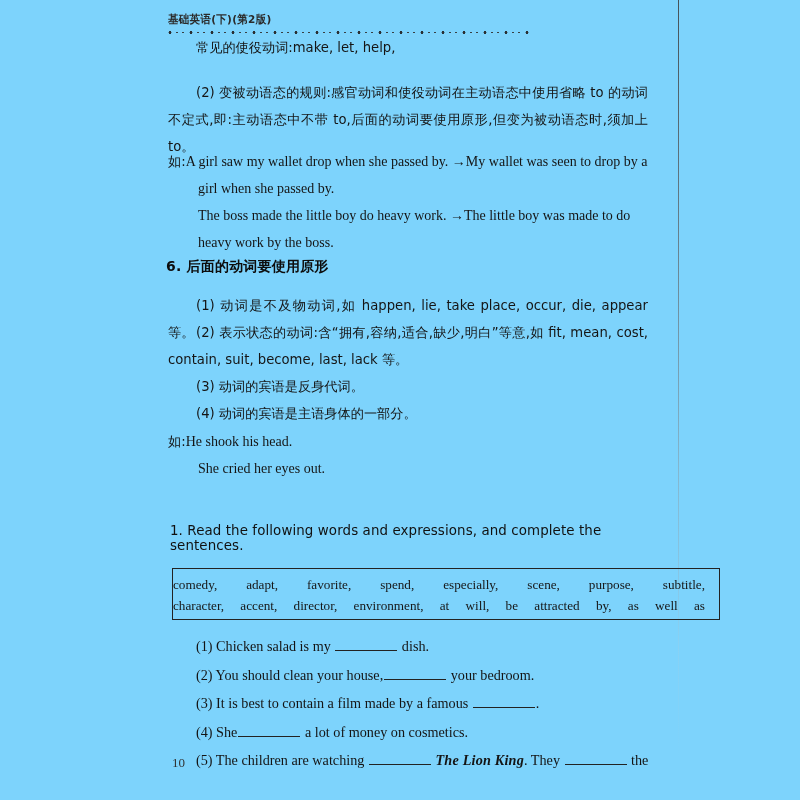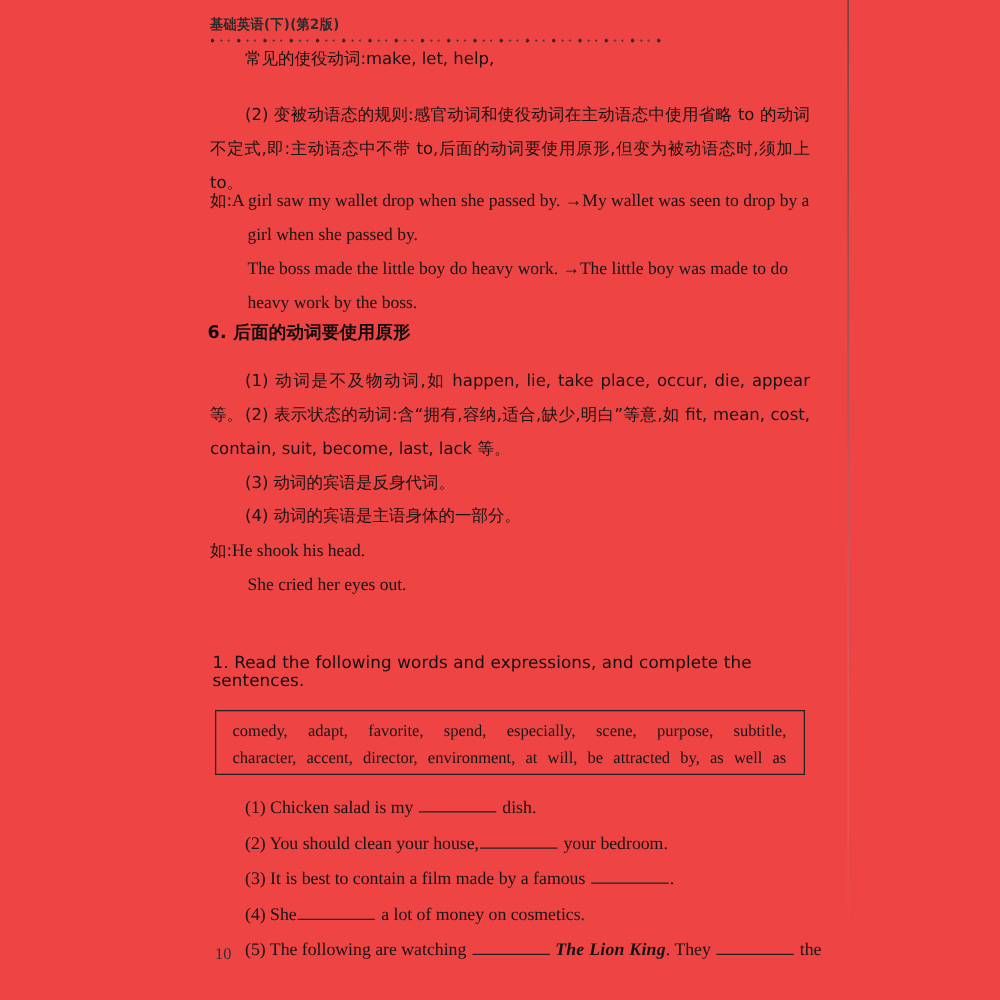--- a/index.html
+++ b/index.html
@@ -14,21 +14,21 @@
     overflow: hidden;
     font-family: "Liberation Serif", "DejaVu Serif", serif;
     color: #1a1a1a;
     -webkit-font-smoothing: none;
   }
 
   
   #page {
     position: absolute;
     inset: 0;
-    background: #ef4444;
+    background: #7dd3fc;
   }
 
   
   .scan-edge {
     position: absolute;
     top: 0;
     left: 678px;
     width: 1px;
     height: 760px;
     background: linear-gradient(to bottom,
@@ -138,25 +138,25 @@
     color: #111;
     letter-spacing: 0.1px;
     filter: blur(0.15px);
   }
 
   
   .wordbank {
     position: absolute;
     left: 172px;
     top: 568px;
-    width: 472px;
+    width: 548px;
     height: 52px;
     border: 1.4px solid #222;
     box-sizing: border-box;
-    padding: 5px 14px 0 13px;
+    padding: 5px 14px 0 0;
   }
   .wordbank-line {
     font-family: "Liberation Serif", serif;
     font-size: 13.2px;
     line-height: 21px;
     color: #161616;
     text-align: justify;
     text-align-last: justify;
     white-space: normal;
     filter: blur(0.1px);
@@ -286,21 +286,21 @@
     </div>
 
     <div class="blank-item">
       <span>(4)</span>
       <span>She</span><span class="blank blank-w2"></span>
       <span>a lot of money on cosmetics.</span>
     </div>
 
     <div class="blank-item">
       <span>(5)</span>
-      <span>The following are watching</span>
+      <span>The children are watching</span>
       <span class="blank blank-w2"></span>
       <span class="ital">The Lion King</span><span>. They</span>
       <span class="blank blank-w2"></span>
       <span>the</span>
     </div>
 
   </div>
 
   <div class="folio">10</div>
 

